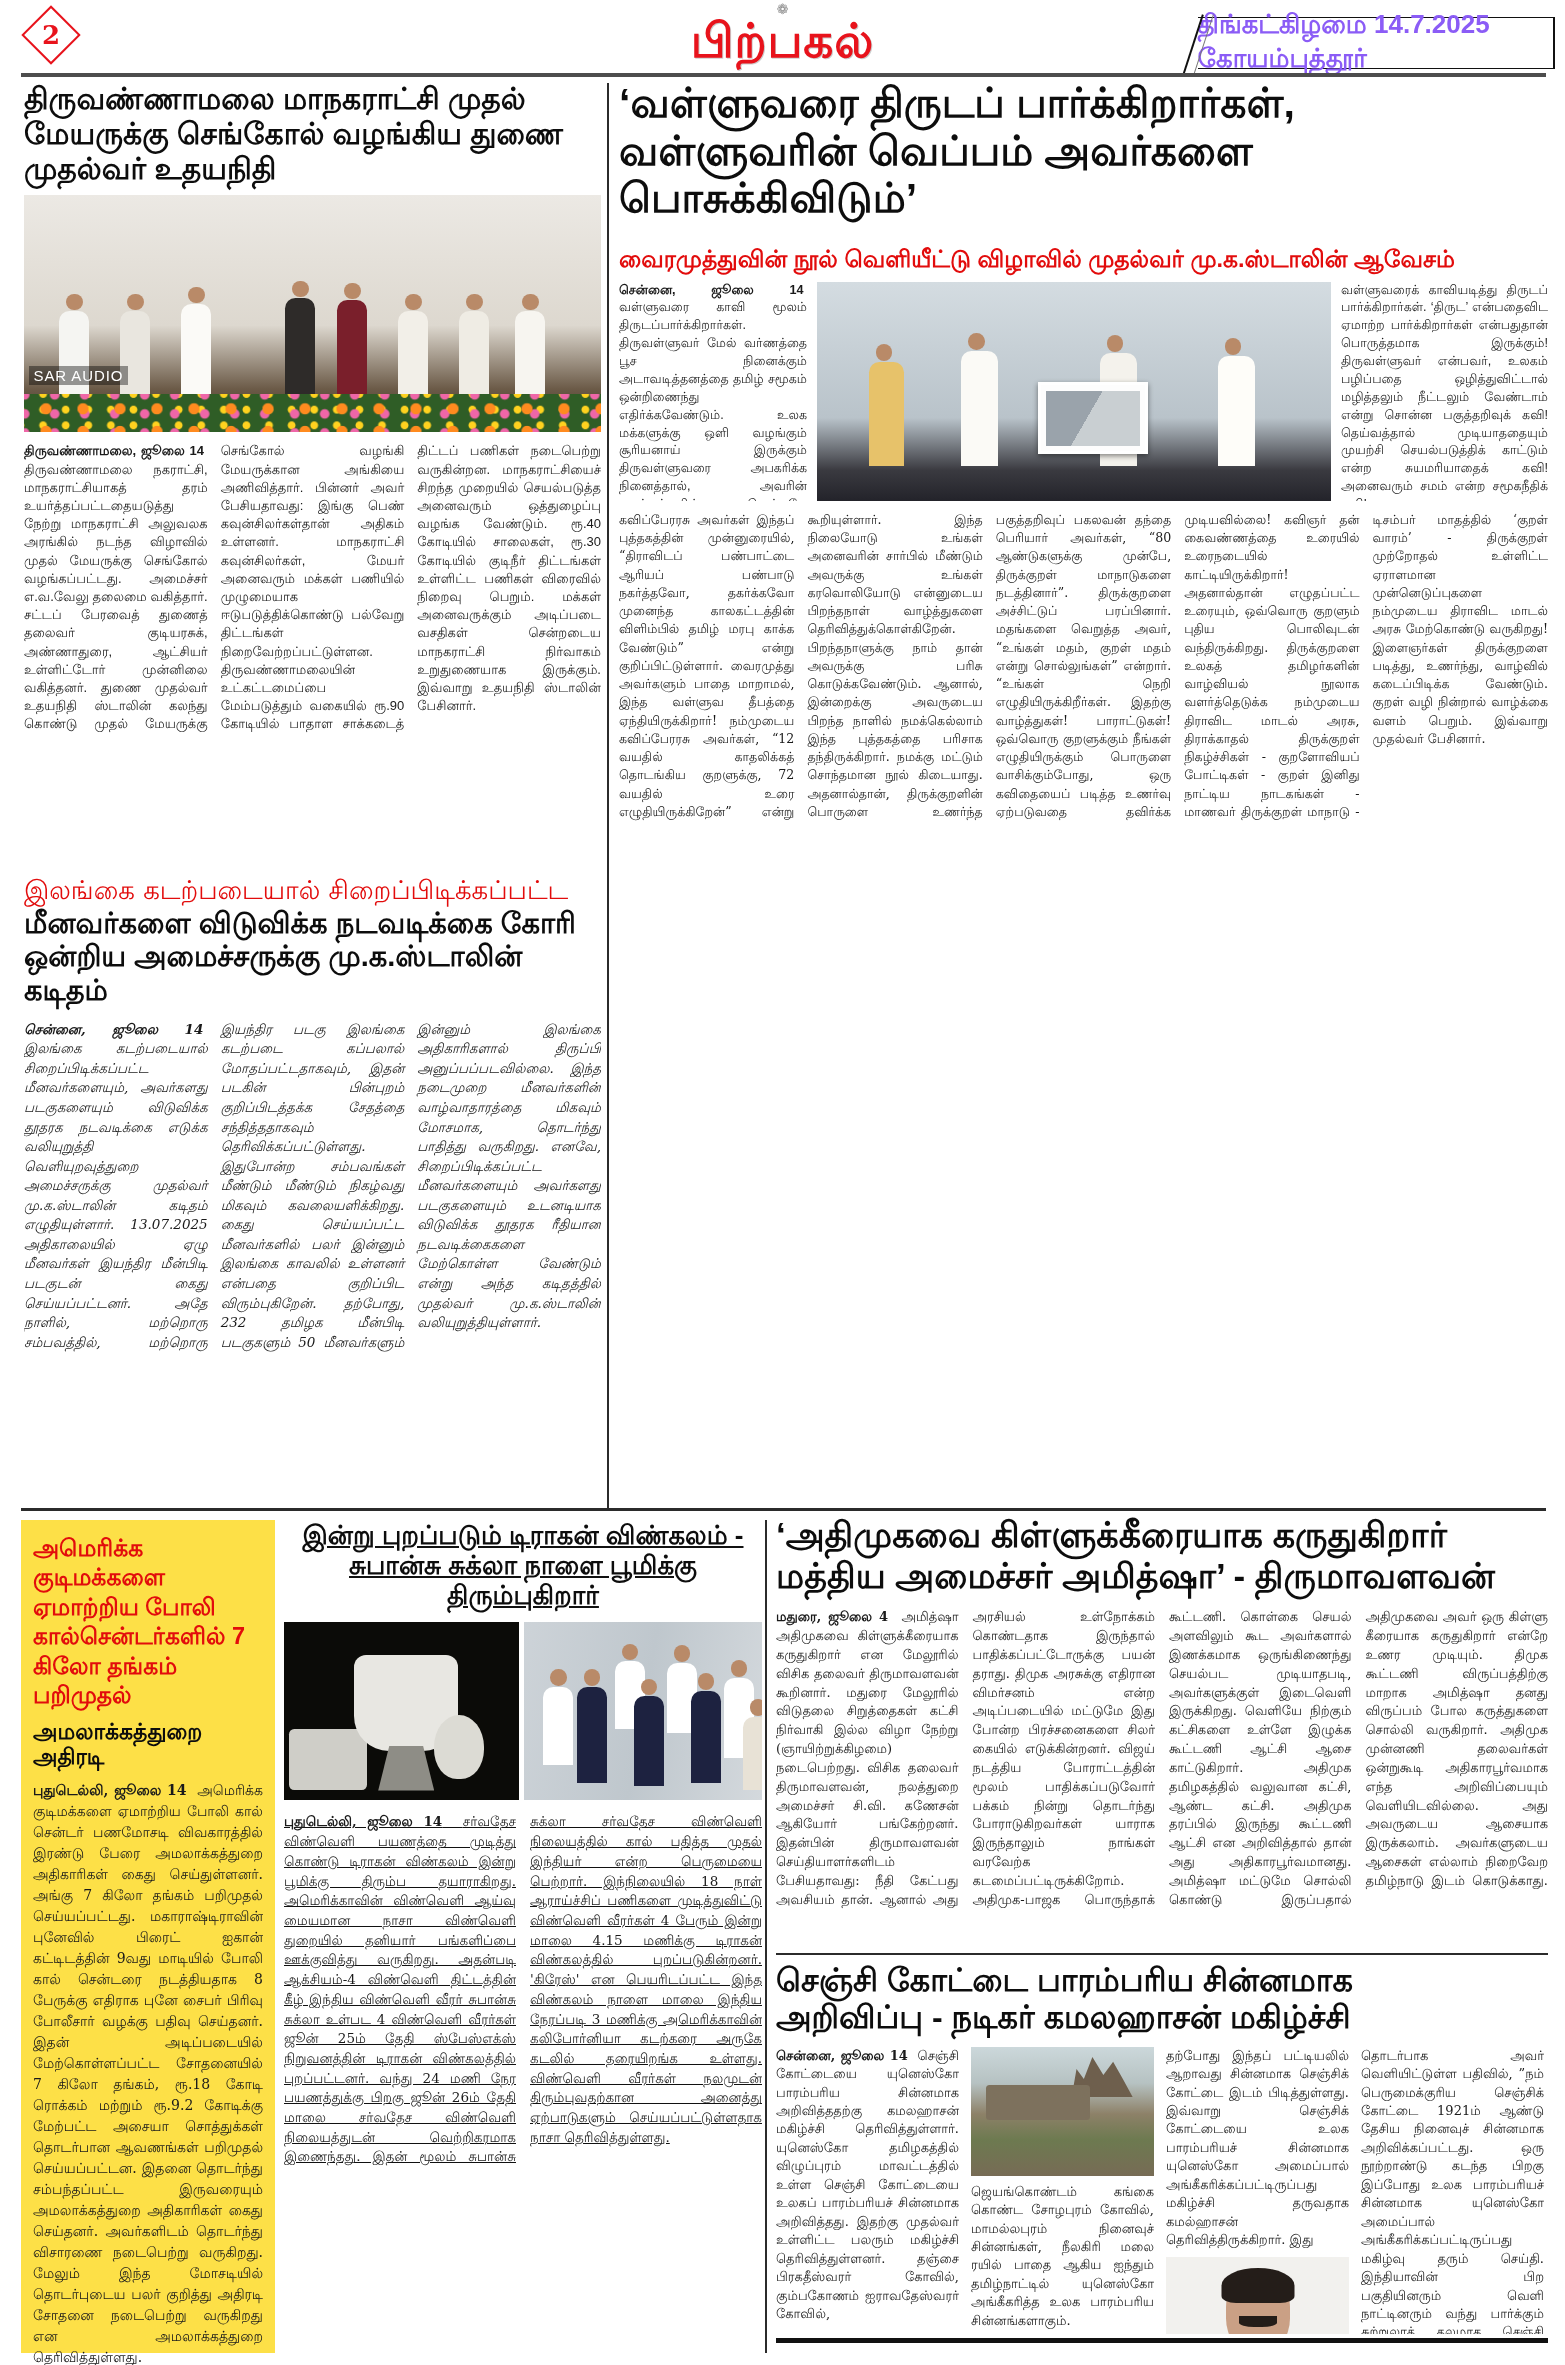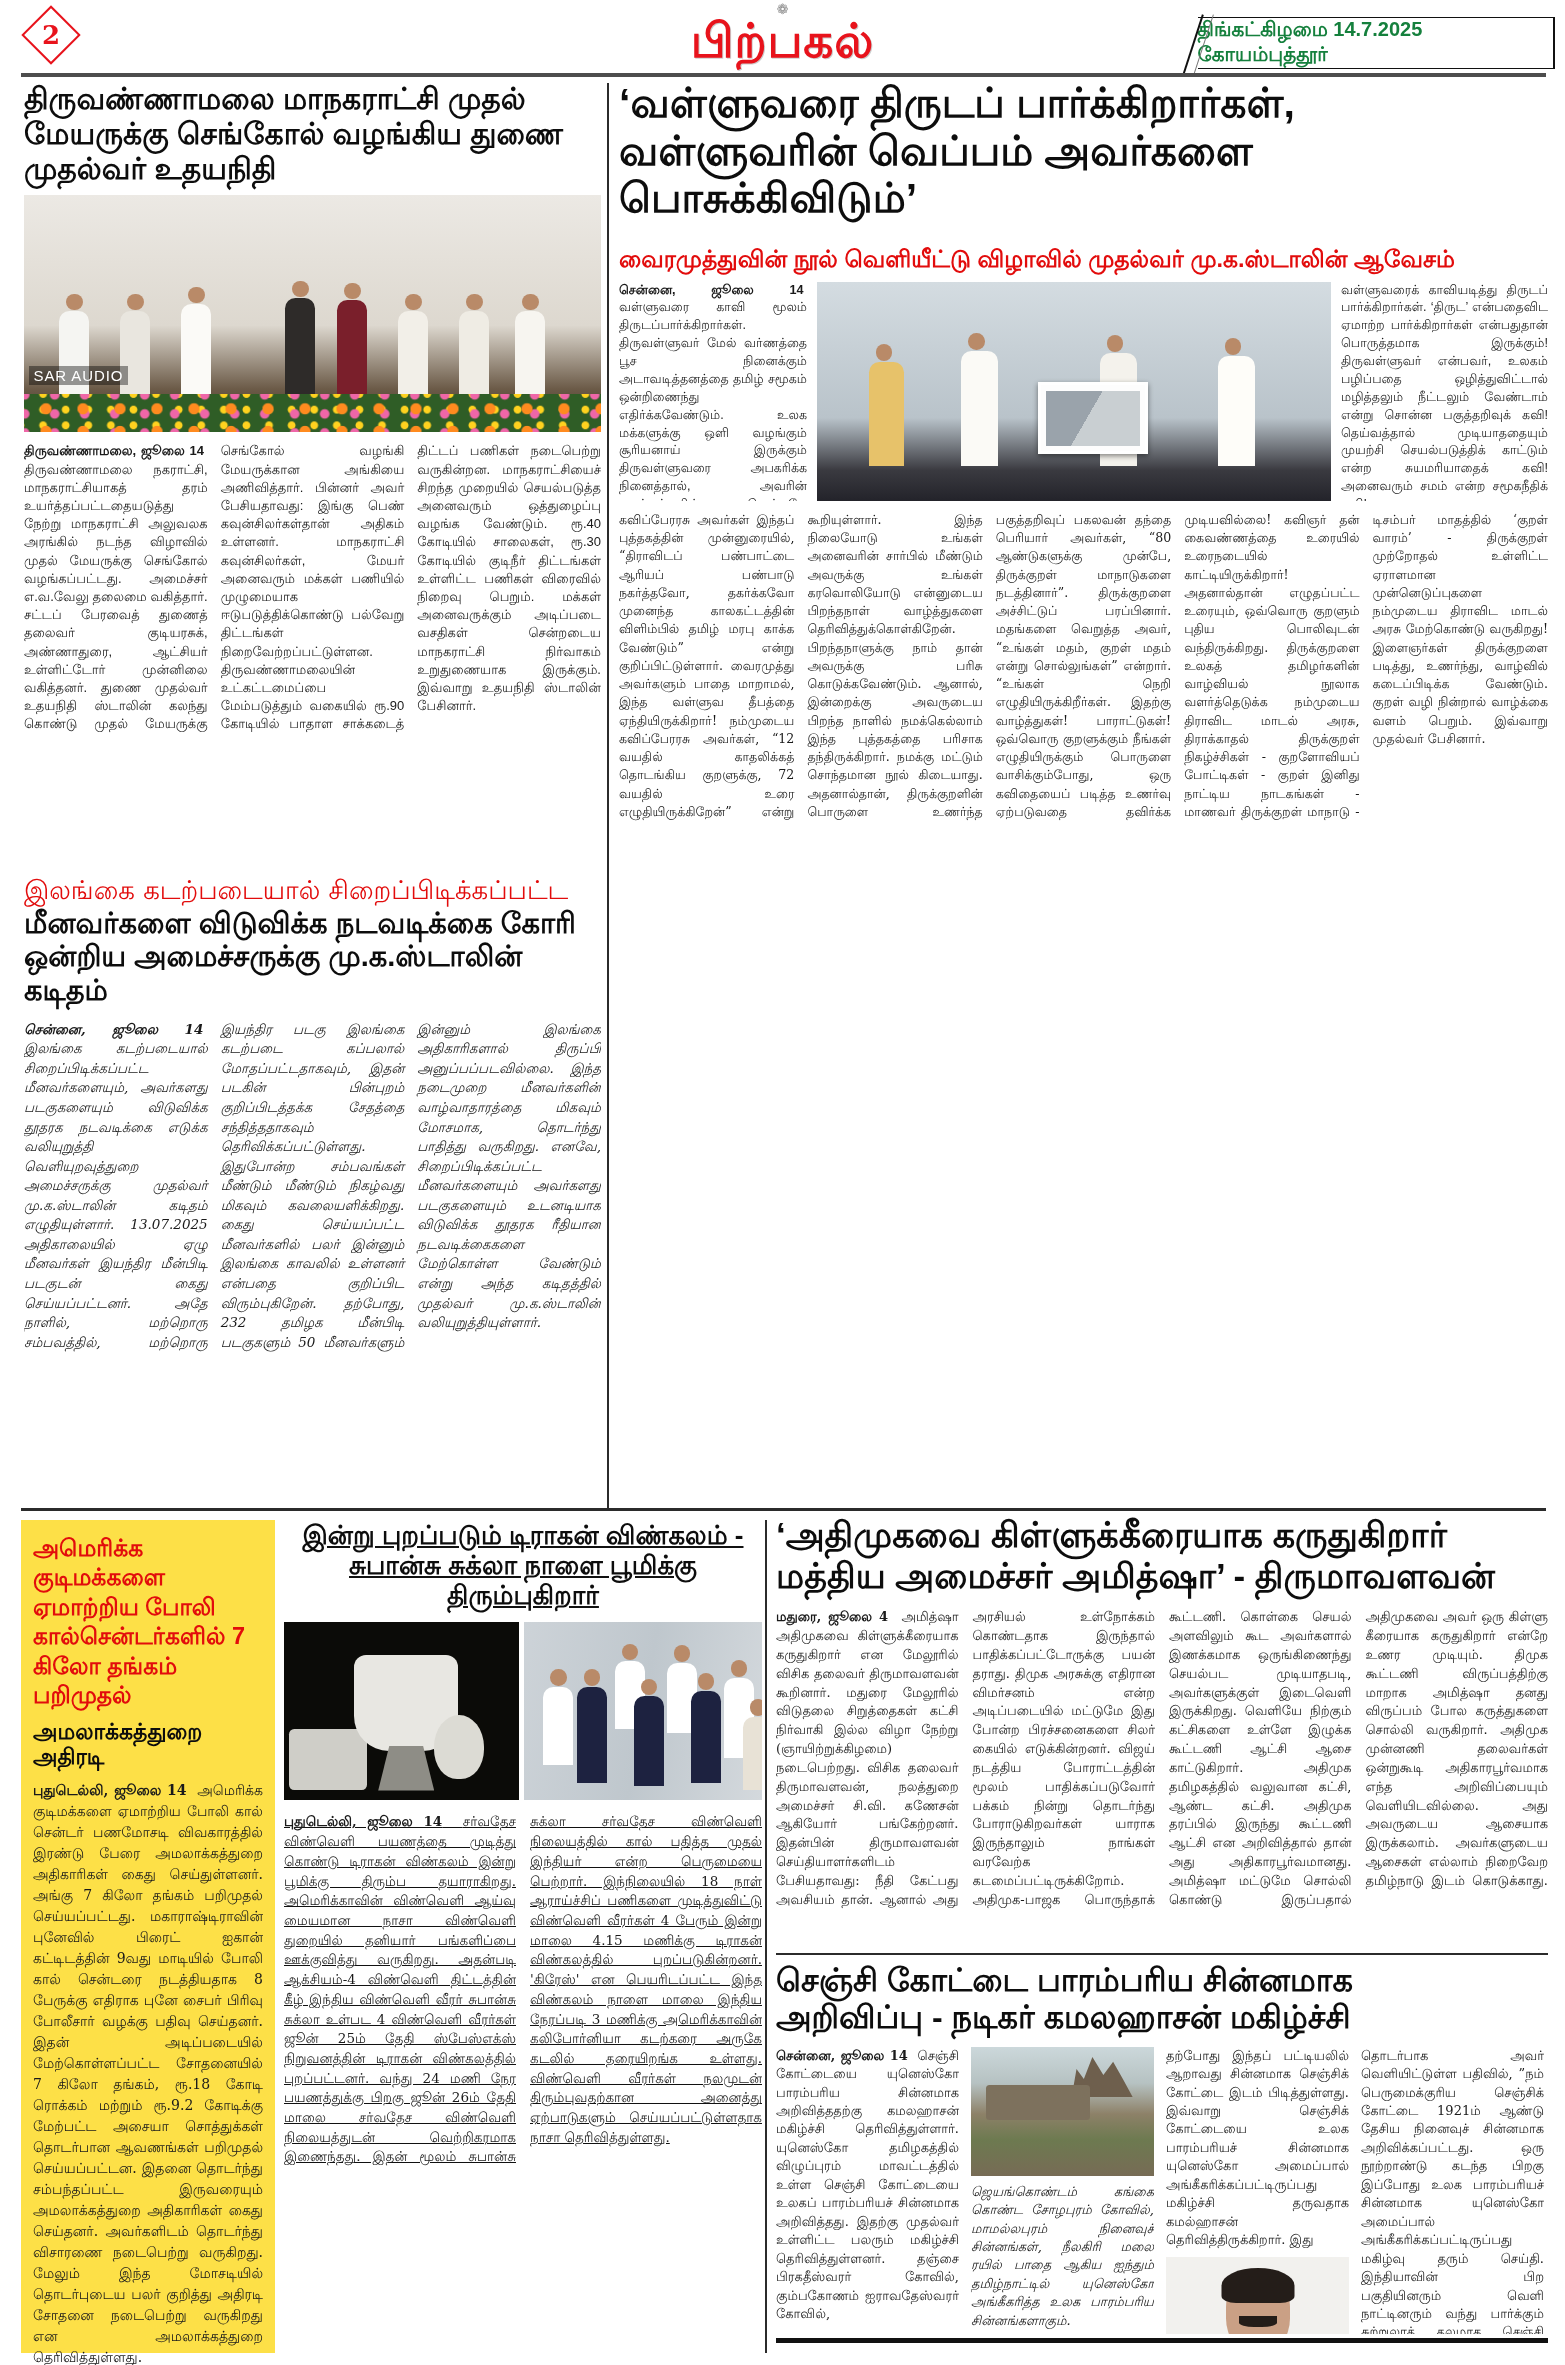--- a/index.html
+++ b/index.html
@@ -16,21 +16,21 @@
   .masthead-emblem{display:block;font-size:14px;color:#8a8a8a;line-height:1;}
   .masthead{font-size:47px;font-weight:bold;color:#e8131c;letter-spacing:0.9px;
     text-shadow:0.9px 0.9px 0 #00000033;line-height:1.05;}
   .edition-box{position:absolute;right:10.4px;top:17.4px;width:355px;height:50px;
     border-top:1.7px solid #111;border-bottom:1.7px solid #111;border-right:2.6px solid #111;
     display:flex;align-items:center;justify-content:center;}
   .edition-box::before{content:"";position:absolute;left:-5.2px;top:-5.2px;height:64px;width:1.7px;
     background:#111;transform:rotate(18deg);}
   .edition-box::after{content:"";position:absolute;left:5.2px;top:-5.2px;height:64px;width:0.9px;
     background:#777;transform:rotate(18deg);}
-  .edition{font-size:20px;font-weight:bold;color:#15803d;}
+  .edition{font-size:26px;font-weight:bold;color:#8b5cf6;}
   .header-rule{position:absolute;left:21px;top:73px;width:1525px;height:4.3px;background:#4d4d4d;}
 
   
   .art{position:absolute;}
   .hl{font-weight:bold;color:#0d0d0d;line-height:1.16;letter-spacing:0;}
   .hl-red{color:#e20c0c;}
   .body-txt{text-align:justify;color:#1a1a1a;}
   .dl{font-weight:bold;}
   .sans{font-family:"Liberation Sans",sans-serif;}
   .serif{font-family:"DejaVu Serif",serif;}
@@ -200,21 +200,21 @@
     <div style="display:flex;gap:12px;margin-top:10.4px;height:287px;">
       <div class="body-txt serif" style="width:183px;font-size:13px;line-height:1.42;overflow:hidden;">
         <b class="dl">சென்னை, ஜூலை 14</b>&nbsp;
         <span>செஞ்சி கோட்டையை யுனெஸ்கோ பாரம்பரிய சின்னமாக அறிவித்ததற்கு கமலஹாசன் மகிழ்ச்சி தெரிவித்துள்ளார். யுனெஸ்கோ தமிழகத்தில் விழுப்புரம் மாவட்டத்தில் உள்ள செஞ்சி கோட்டையை உலகப் பாரம்பரியச் சின்னமாக அறிவித்தது. இதற்கு முதல்வர் உள்ளிட்ட பலரும் மகிழ்ச்சி தெரிவித்துள்ளனர். தஞ்சை பிரகதீஸ்வரர் கோவில், கும்பகோணம் ஐராவதேஸ்வரர் கோவில்,</span>
       </div>
       <div style="width:183px;overflow:hidden;">
         <div class="photo" style="height:129px;background:linear-gradient(#ccd8db 0%,#b6c2c2 28%,#8d8168 52%,#6d7a50 72%,#776b55 100%);">
           <div style="position:absolute;left:55%;top:8%;width:61px;height:40px;background:#6e5f4d;clip-path:polygon(0 100%,8% 30%,20% 55%,34% 0,52% 45%,68% 12%,84% 55%,100% 100%);"></div>
           <div style="position:absolute;left:8%;top:30%;width:104px;height:35px;background:#7d715d;border-radius:3.5px;"></div>
         </div>
-        <div class="body-txt serif" style="margin-top:7px;font-size:13px;line-height:1.42;font-style:italic;">ஜெயங்கொண்டம் கங்கை கொண்ட சோழபுரம் கோவில், மாமல்லபுரம் நினைவுச் சின்னங்கள், நீலகிரி மலை ரயில் பாதை ஆகிய ஐந்தும் தமிழ்நாட்டில் யுனெஸ்கோ அங்கீகரித்த உலக பாரம்பரிய சின்னங்களாகும்.</div>
+        <div class="body-txt serif" style="margin-top:7px;font-size:13px;line-height:1.42;">ஜெயங்கொண்டம் கங்கை கொண்ட சோழபுரம் கோவில், மாமல்லபுரம் நினைவுச் சின்னங்கள், நீலகிரி மலை ரயில் பாதை ஆகிய ஐந்தும் தமிழ்நாட்டில் யுனெஸ்கோ அங்கீகரித்த உலக பாரம்பரிய சின்னங்களாகும்.</div>
       </div>
       <div style="width:183px;overflow:hidden;">
         <div class="body-txt serif" style="font-size:13px;line-height:1.42;">தற்போது இந்தப் பட்டியலில் ஆறாவது சின்னமாக செஞ்சிக் கோட்டை இடம் பிடித்துள்ளது. இவ்வாறு செஞ்சிக் கோட்டையை உலக பாரம்பரியச் சின்னமாக யுனெஸ்கோ அமைப்பால் அங்கீகரிக்கப்பட்டிருப்பது மகிழ்ச்சி தருவதாக கமல்ஹாசன் தெரிவித்திருக்கிறார். இது</div>
         <div class="photo" style="margin-top:7px;height:130px;background:#f2f1ee;">
 
           <div class="face"></div>
           <div class="hair"></div>
           <div class="stache" style="top:46%;"></div>
         </div>
       </div>

